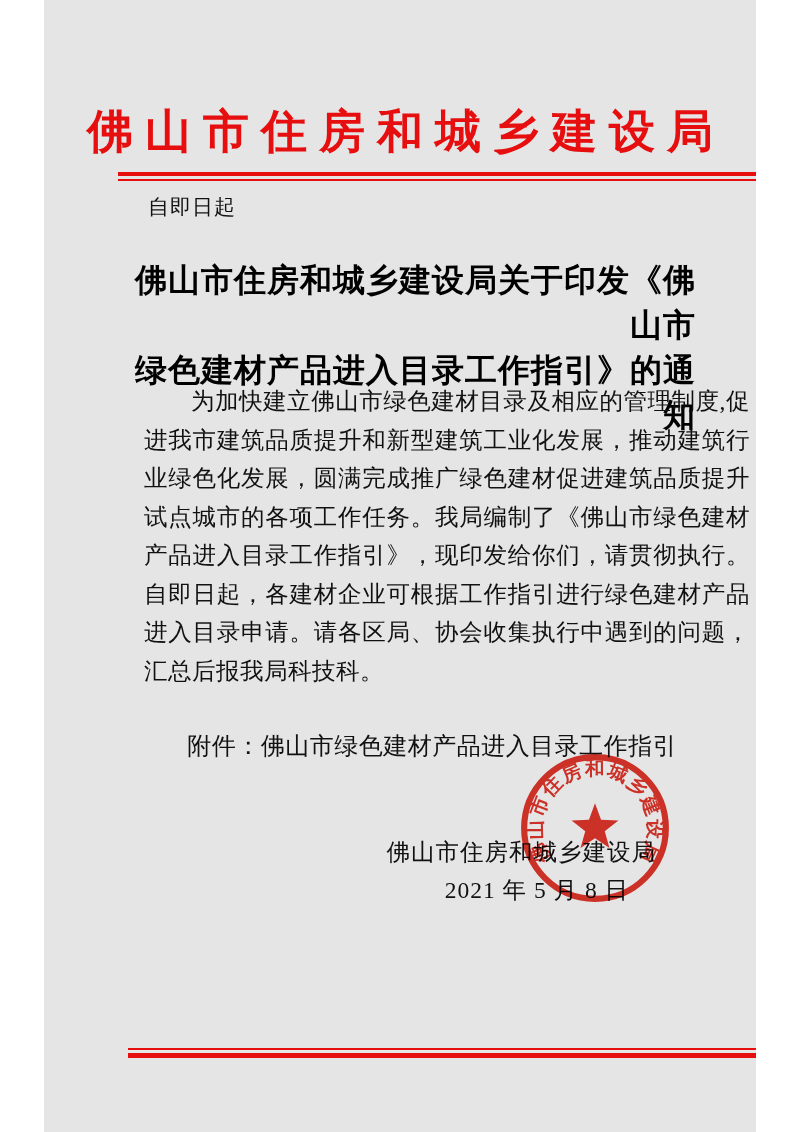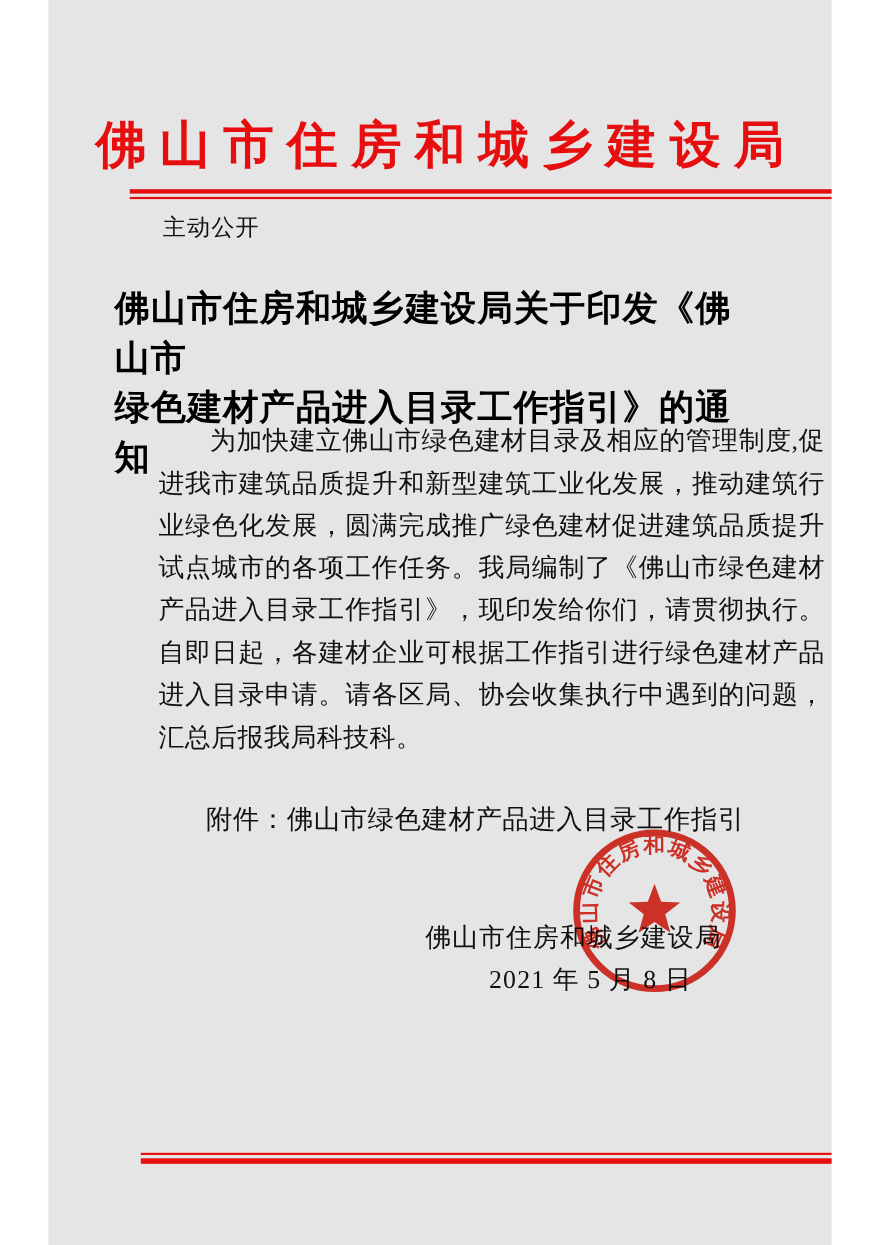--- a/index.html
+++ b/index.html
@@ -43,21 +43,21 @@
     font-family: "Liberation Sans", "DejaVu Sans", sans-serif;
     font-size: 21px;
     color: #111;
     letter-spacing: 1px;
   }
 
   
   .doc-title {
     position: absolute;
     top: 258px; left: 60px; right: 60px;
-    text-align: left;
+    text-align: right;
     font-size: 32px;
     font-weight: 700;
     color: #000;
     line-height: 45px;
     letter-spacing: 1px;
   }
 
   
   .body-text {
     position: absolute;
@@ -136,21 +136,21 @@
 <div class="page">
 
   <div class="header-org">佛山市住房和城乡建设局</div>
 
   <div class="header-rule">
     <div class="bar-thick"></div>
     <div class="bar-gap"></div>
     <div class="bar-thin"></div>
   </div>
 
-  <div class="disclosure">主动公开</div>
+  <div class="disclosure">自即日起</div>
 
   <div class="doc-title">
     <div>佛山市住房和城乡建设局关于印发《佛山市</div>
     <div>绿色建材产品进入目录工作指引》的通知</div>
   </div>
 
   <div class="body-text">
     <div class="para-indent">为加快建立佛山市绿色建材目录及相应的管理制度,促进我市建筑品质提升和新型建筑工业化发展，推动建筑行业绿色化发展，圆满完成推广绿色建材促进建筑品质提升试点城市的各项工作任务。我局编制了《佛山市绿色建材产品进入目录工作指引》，现印发给你们，请贯彻执行。自即日起，各建材企业可根据工作指引进行绿色建材产品进入目录申请。请各区局、协会收集执行中遇到的问题，汇总后报我局科技科。</div>
   </div>
 

